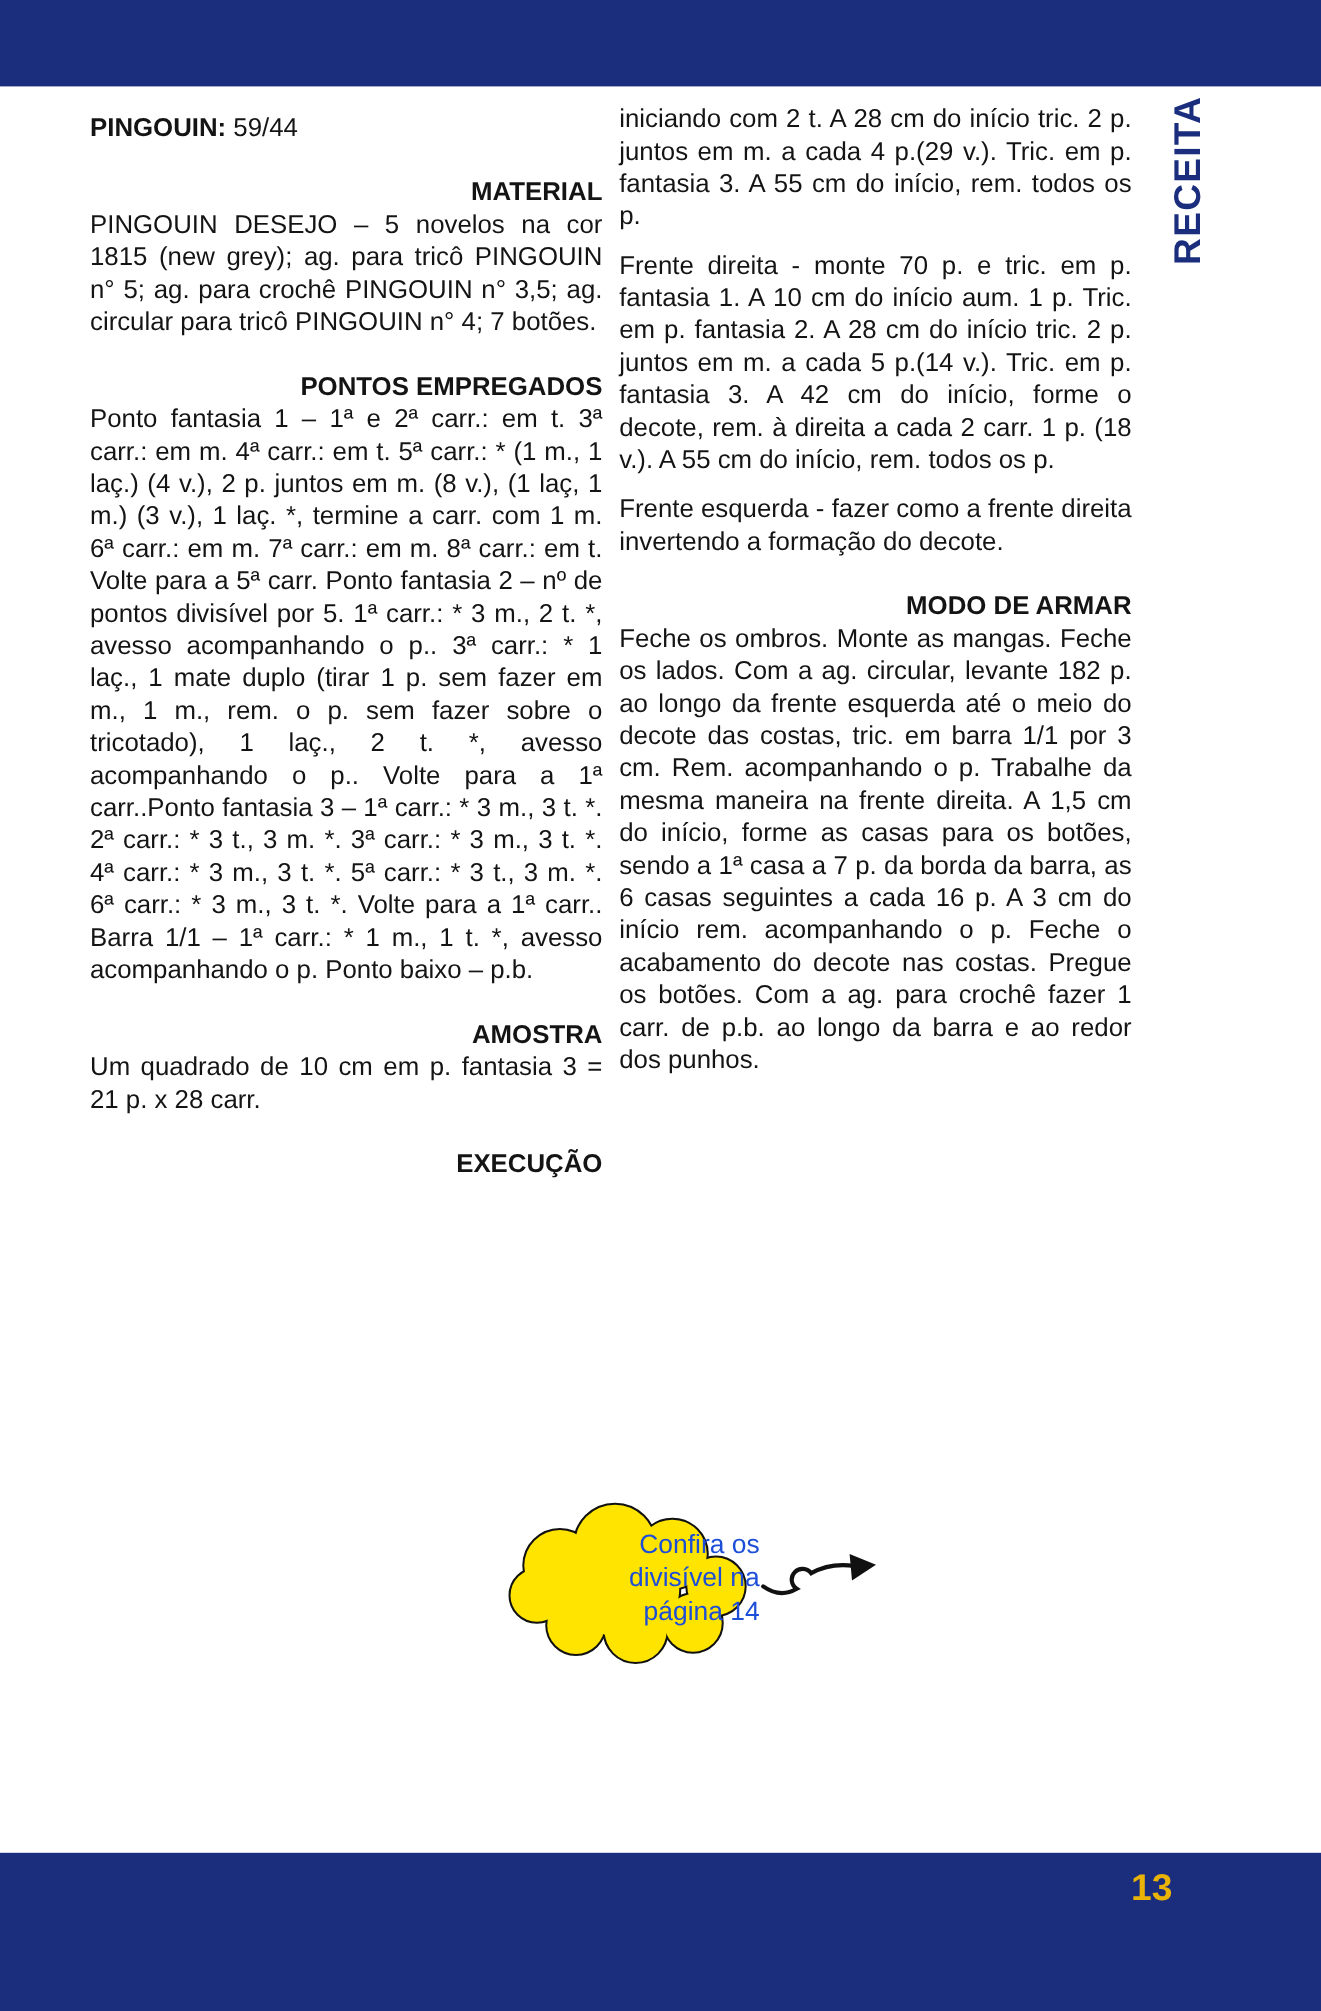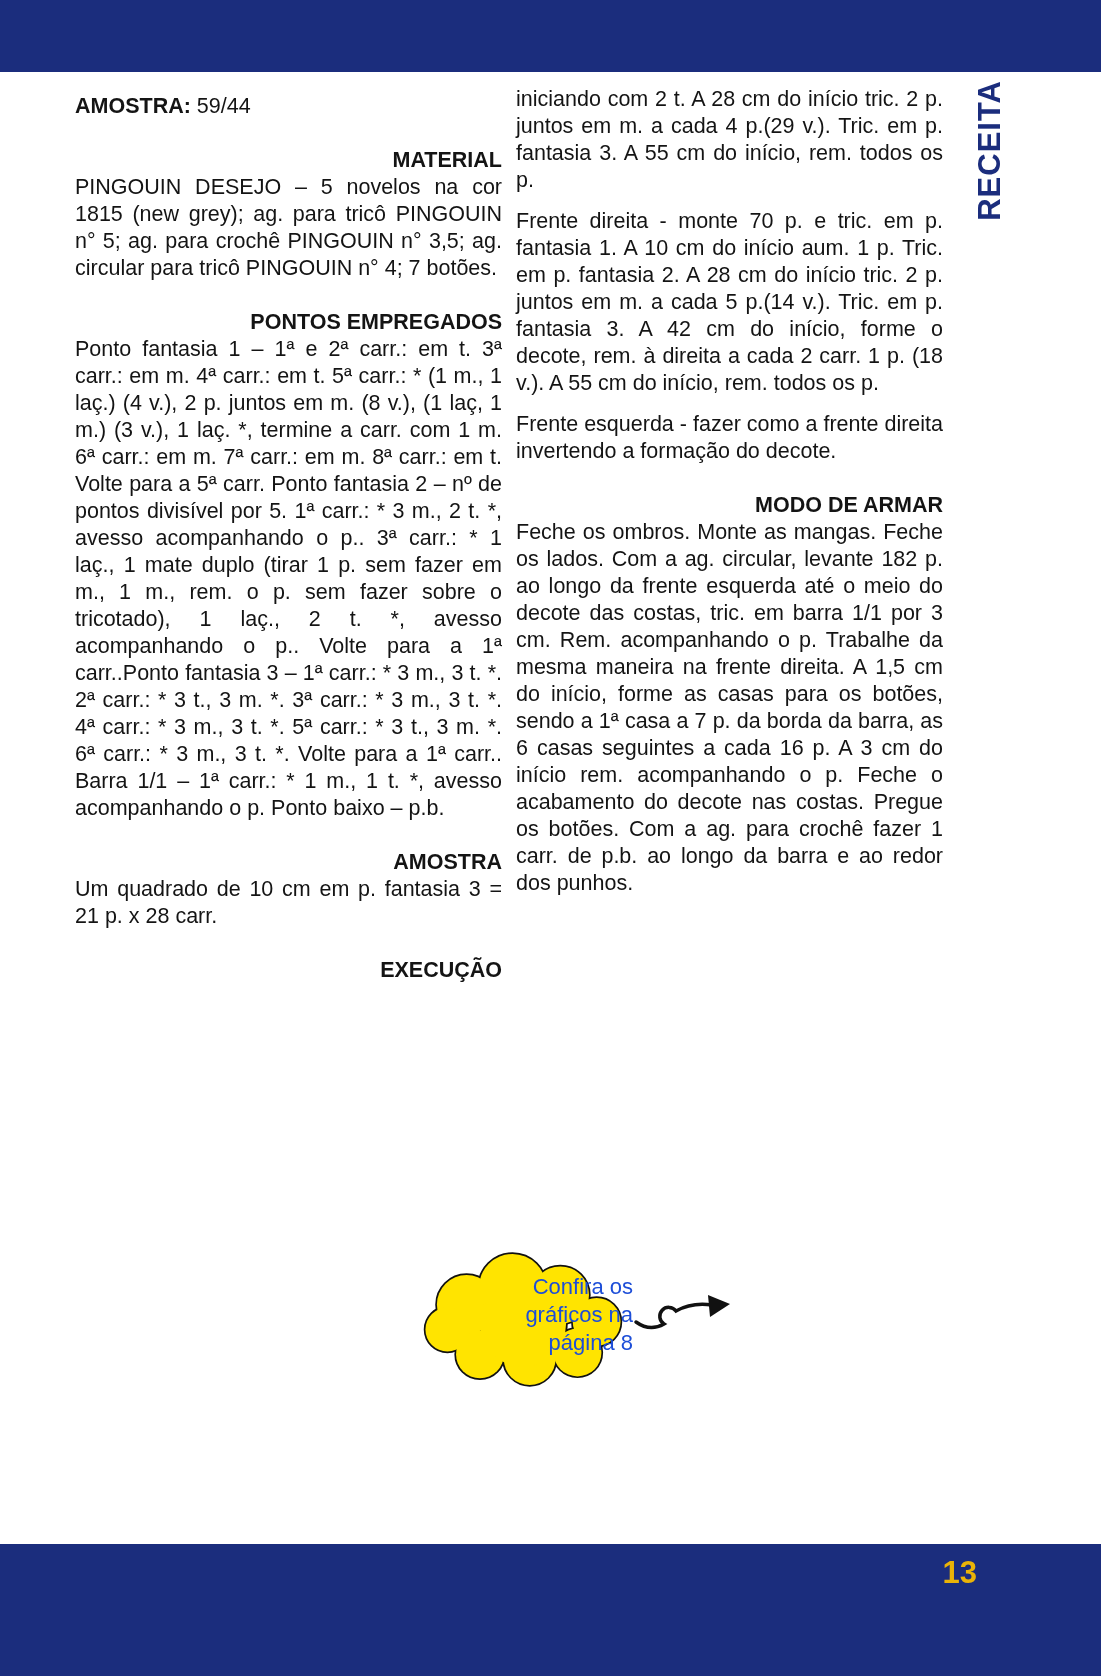--- a/index.html
+++ b/index.html
@@ -78,21 +78,21 @@
 
 <div class="page">
 
   <div class="bar-top"></div>
 
   <div class="receita-tab">
     <span>RECEITA</span>
   </div>
 
   <div class="col col-left">
-    <p class="lead-line"><span class="b">AMOSTRA:</span> <span>59/44</span></p>
+    <p class="lead-line"><span class="b">PINGOUIN:</span> <span>59/44</span></p>
 
     <h2 class="sec-heading">MATERIAL</h2>
     <p>PINGOUIN DESEJO – 5 novelos na cor 1815 (new grey); ag. para tricô PINGOUIN n° 5; ag. para crochê PINGOUIN n° 3,5; ag. circular para tricô PINGOUIN n° 4; 7 botões.</p>
 
     <h2 class="sec-heading">PONTOS EMPREGADOS</h2>
     <p>Ponto fantasia 1 – 1ª e 2ª carr.: em t. 3ª carr.: em m. 4ª carr.: em t. 5ª carr.: * (1 m., 1 laç.) (4 v.), 2 p. juntos em m. (8 v.), (1 laç, 1 m.) (3 v.), 1 laç. *, termine a carr. com 1 m. 6ª carr.: em m. 7ª carr.: em m. 8ª carr.: em t. Volte para a 5ª carr. Ponto fantasia 2 – nº de pontos divisível por 5. 1ª carr.: * 3 m., 2 t. *, avesso acompanhando o p.. 3ª carr.: * 1 laç., 1 mate duplo (tirar 1 p. sem fazer em m., 1 m., rem. o p. sem fazer sobre o tricotado), 1 laç., 2 t. *, avesso acompanhando o p.. Volte para a 1ª carr..Ponto fantasia 3 – 1ª carr.: * 3 m., 3 t. *. 2ª carr.: * 3 t., 3 m. *. 3ª carr.: * 3 m., 3 t. *. 4ª carr.: * 3 m., 3 t. *. 5ª carr.: * 3 t., 3 m. *. 6ª carr.: * 3 m., 3 t. *. Volte para a 1ª carr.. Barra 1/1 – 1ª carr.: * 1 m., 1 t. *, avesso acompanhando o p. Ponto baixo – p.b.</p>
 
     <h2 class="sec-heading">AMOSTRA</h2>
     <p>Um quadrado de 10 cm em p. fantasia 3 = 21 p. x 28 carr.</p>
 
@@ -120,22 +120,22 @@
           <circle cx="70" cy="112" r="25"></circle>
           <circle cx="36" cy="86" r="23"></circle>
           <circle cx="115" cy="80" r="45"></circle>
         </g>
       </defs>
       <use href="#cloudShape" class="cloud-stroke"></use>
       <use href="#cloudShape" class="cloud-fill"></use>
     </svg>
     <div class="callout-text">
       <div>Confira os</div>
-      <div>gráficos na</div>
-      <div>página 8</div>
+      <div>divisível na</div>
+      <div>página 14</div>
     </div>
   </div>
 
   <svg class="arrow-svg" viewBox="0 0 104 60" aria-hidden="true">
     <path d="M4 34 Q 18 44 32 36 A 9 9 0 1 1 44 23 Q 60 14 80 17"></path>
     <polygon points="76,7 98,16 78,29"></polygon>
   </svg>
 
   <div class="bar-bottom">
     <div class="page-number">13</div>

